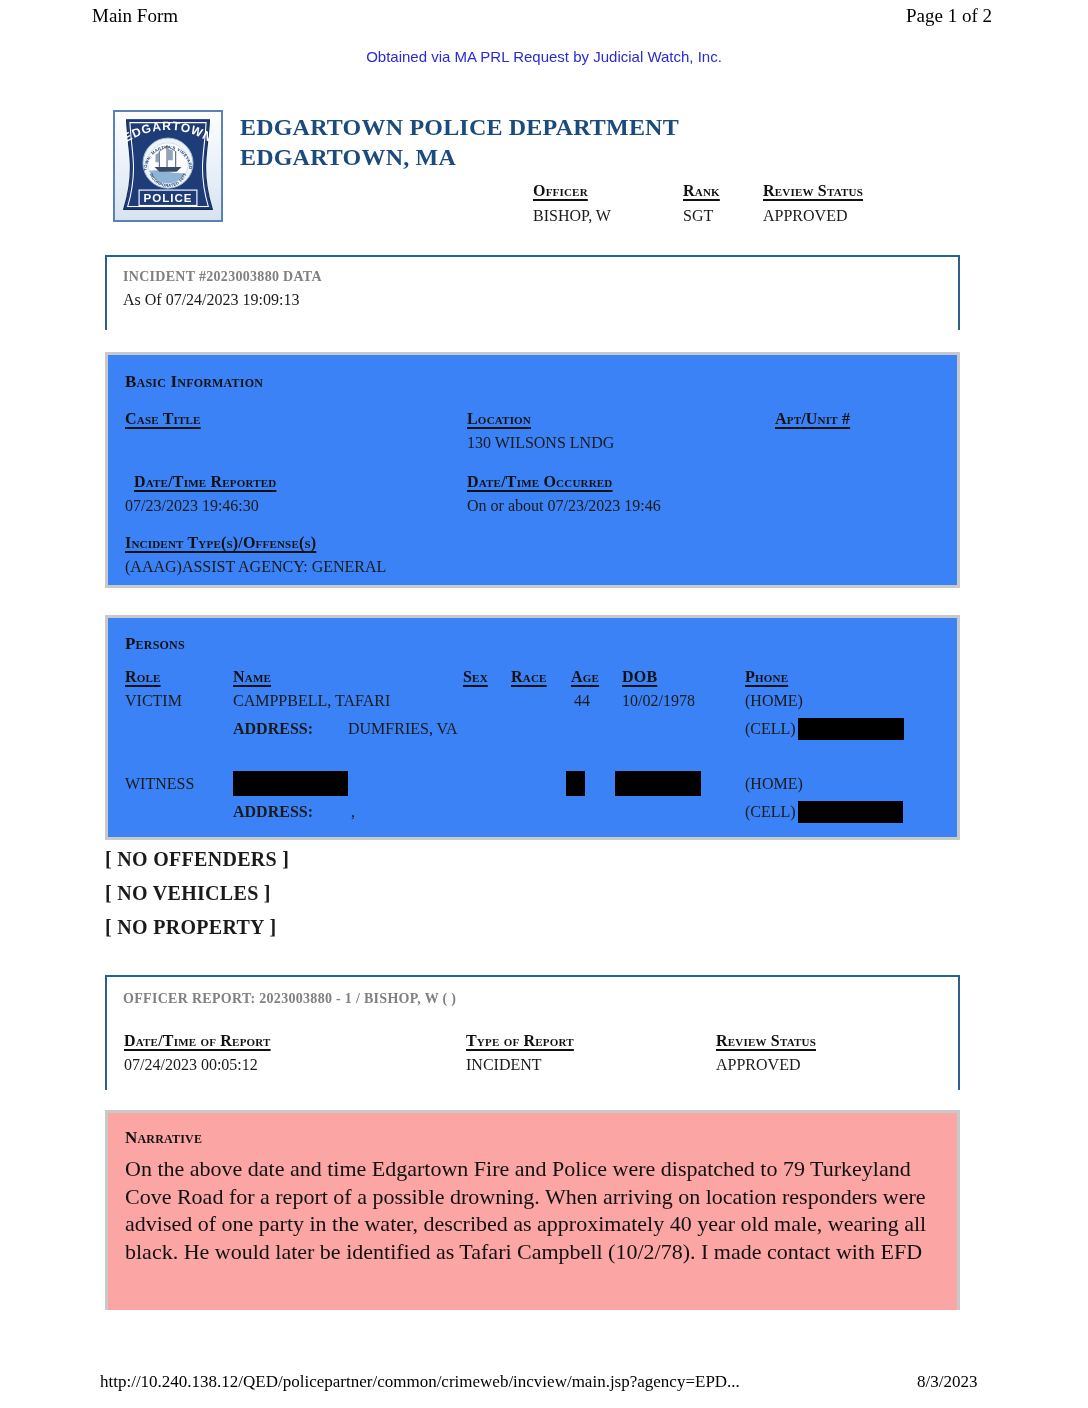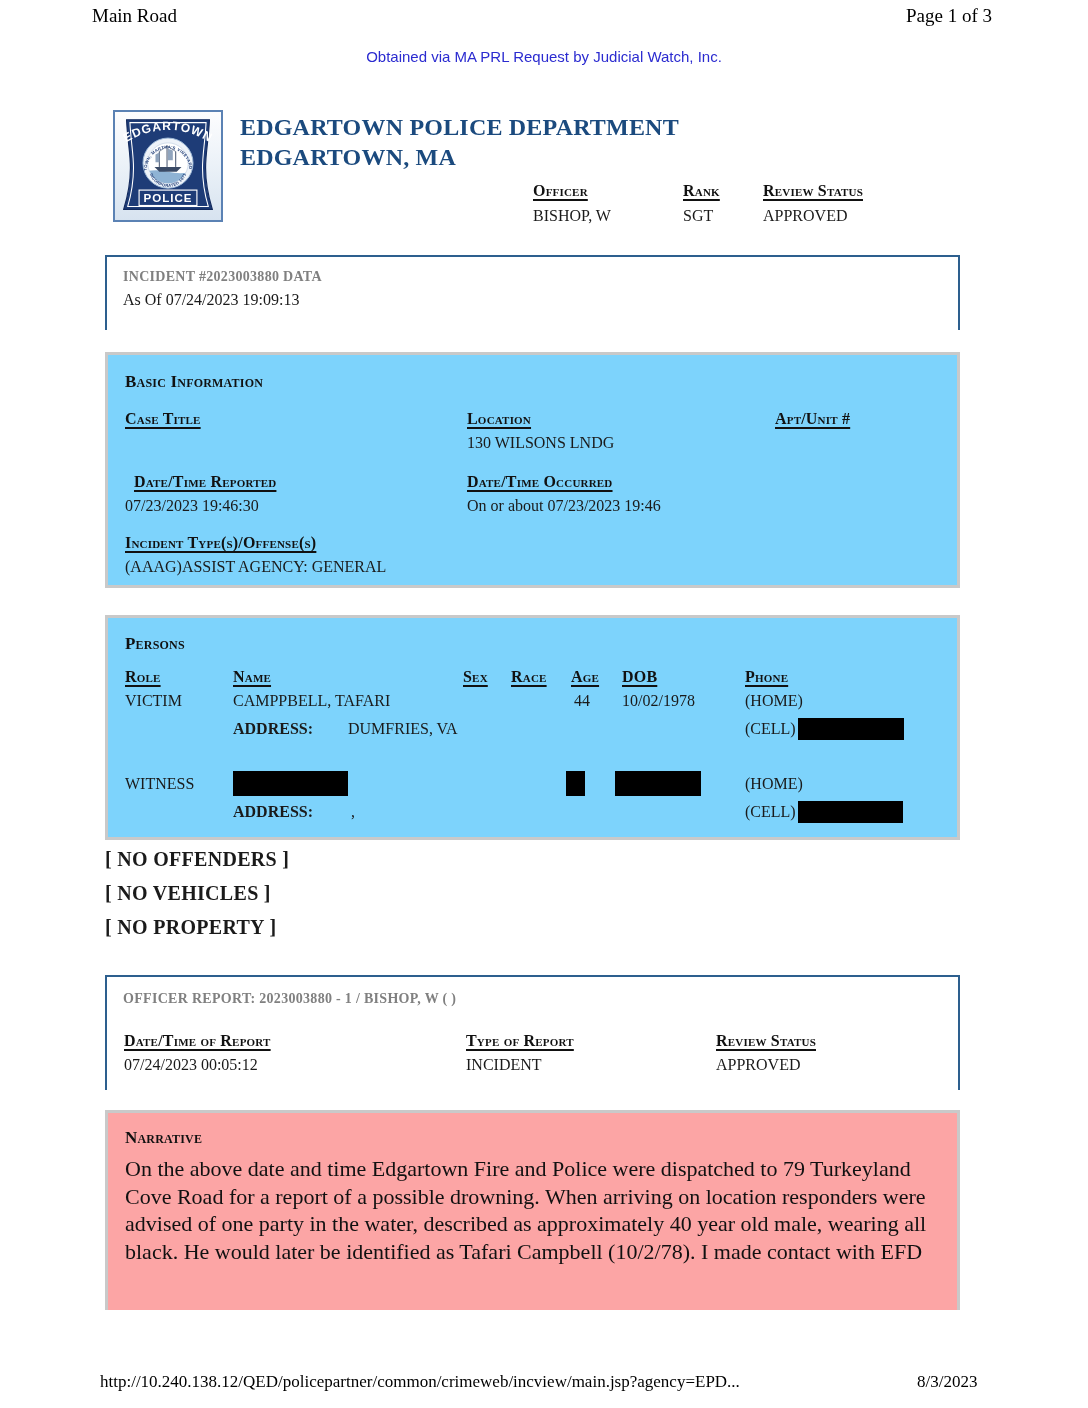--- a/index.html
+++ b/index.html
@@ -27,42 +27,42 @@
 
   .section-title {
     font-variant:small-caps; font-weight:bold; font-size:17px; color:#111; letter-spacing:0.2px;
   }
   .gray-banner-title { color:#808080; font-weight:bold; font-size:14px; letter-spacing:0.3px; }
 
   .box-blue {
     border:2px solid #2d5f8e; border-bottom:none; background:#fff;
   }
   .box-gray {
-    border:3px solid #c9c9c9; background:#7dd3fc;font-family:Liberation Serif, serif;
+    border:3px solid #c9c9c9; background:#3b82f6;font-family:Liberation Serif, serif;
   }
   .box-gray-open { border:3px solid #c9c9c9; border-bottom:none; background:#fca5a5; }
 
   .redaction { position:absolute; background:#000; }
 
   .bracket-line { font-weight:bold; font-size:20px; letter-spacing:0.3px; }
 
   .narrative-text { font-size:22px; line-height:27.5px; color:#111; }
 
   .logo-frame {
     border:2px solid #5b82b4;
     background:linear-gradient(180deg,#fdfdfe 0%, #e9f0f7 55%, #d7e3f0 100%);
   }
 </style>
 </head>
 <body>
 
 <div class="page">
 
-  <div class="abs print-hdr" style="left:92px; top:5px;">Main Road</div>
-  <div class="abs print-hdr" style="right:96px; top:5px;">Page 1 of 3</div>
+  <div class="abs print-hdr" style="left:92px; top:5px;">Main Form</div>
+  <div class="abs print-hdr" style="right:96px; top:5px;">Page 1 of 2</div>
 
   <div class="abs watermark" style="left:0; top:48px; width:1088px; text-align:center;">Obtained via MA PRL Request by Judicial Watch, Inc.</div>
 
   <div class="abs logo-frame" style="left:113px; top:110px; width:110px; height:112px;">
     <svg width="106" height="108" viewBox="0 0 110 112">
       <defs>
         <clipPath id="circleClip">
             <circle cx="55" cy="53" r="21"></circle>
           </clipPath>
         <path id="arcTop" d="M 11,32 Q 55,5 99,32"></path>

